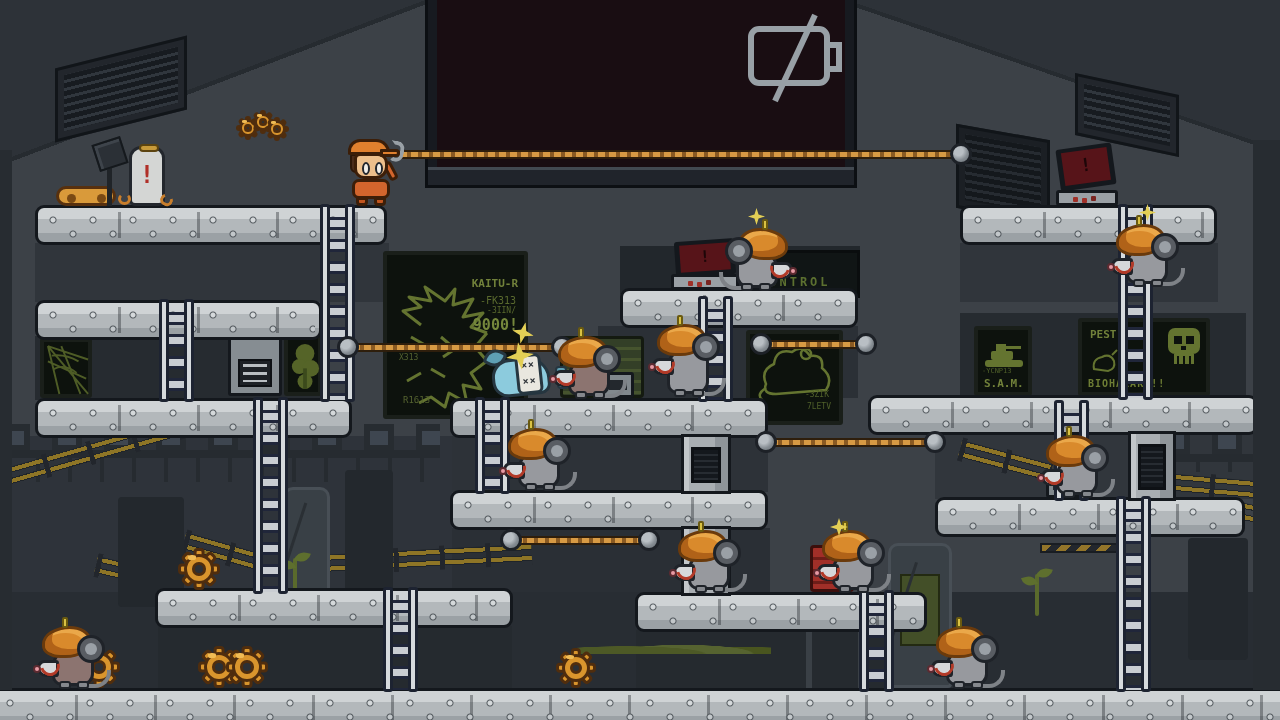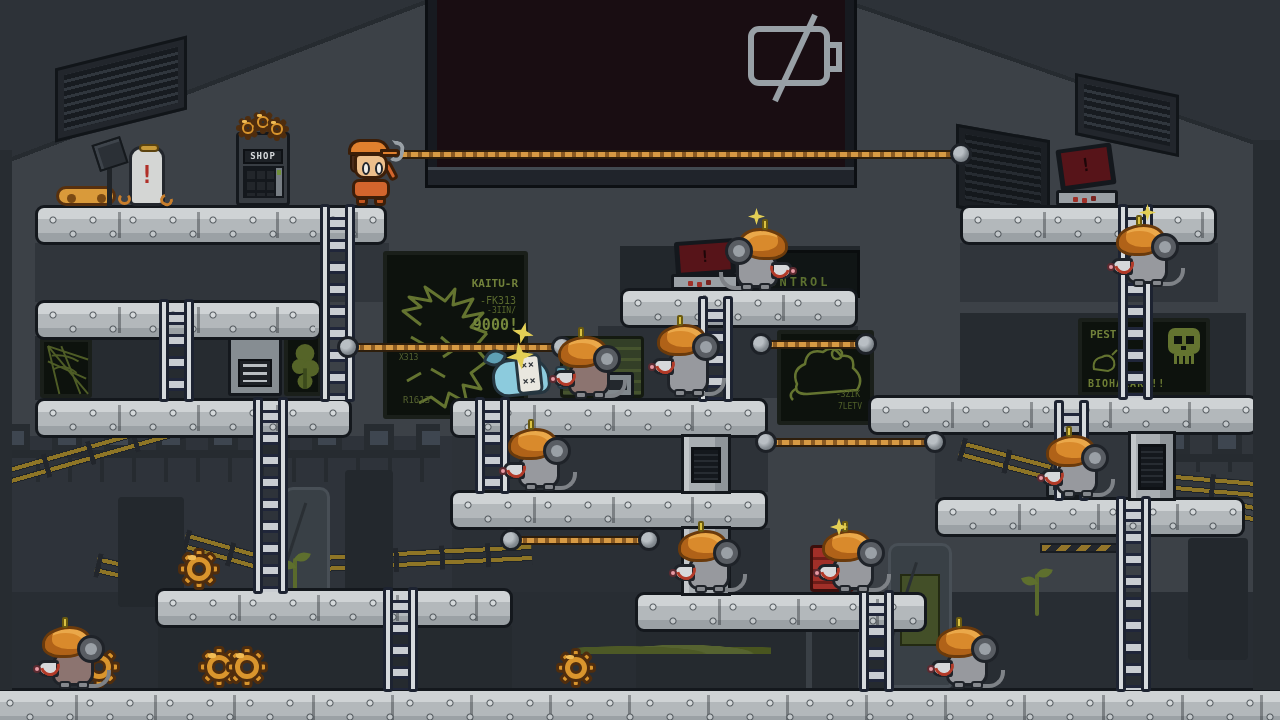--- a/index.html
+++ b/index.html
@@ -208,21 +208,21 @@
     <div class="t" style="right:8px;top:51px;font-size:8px;color:#5a6a2e">-3IIN/</div>
     <div class="t gtext" style="right:6px;top:61px;font-size:15px;color:#75873c">9000!</div>
     <div class="t" style="left:12px;top:98px;font-size:8px;color:#556330">X313</div>
     <div class="t" style="left:16px;bottom:10px;font-size:9px;color:#556330">R1613</div>
   </div>
 
   <div class="abs console" style="left:748px;top:250px;width:112px;height:48px">
     <div class="t gtext" style="position:absolute;left:8px;bottom:6px;font-size:12px;letter-spacing:3px;color:#5c7030">CONTROL</div>
   </div>
 
-  <div class="abs mon" style="left:777px;top:330px;width:97px;height:95px">
+  <div class="abs mon" style="left:746px;top:330px;width:97px;height:95px">
     <div class="abs" style="left:4px;top:4px;width:85px;height:64px">
       <svg width="85" height="64" viewBox="0 0 85 64" fill="none" stroke="#647430" stroke-width="2.5">
         <path d="M72 52 Q80 40 68 30 Q70 16 56 18 Q48 6 38 14 Q22 10 20 26 Q6 32 12 46 Q8 56 22 56 Z"></path>
         <path d="M12 50 Q2 56 8 62"></path>
           <circle cx="52" cy="16" r="5"></circle>
       </svg>
     </div>
     <div class="t" style="right:10px;bottom:22px;font-size:8px;color:#50602a">-3ZIK</div>
     <div class="t" style="right:8px;bottom:10px;font-size:8px;color:#50602a">7LETV</div>
   </div>
@@ -242,20 +242,32 @@
   <div class="abs mon" style="left:284px;top:333px;width:38px;height:63px">
     <svg width="30" height="55" viewBox="0 0 32 56" style="margin:2px">
       <circle cx="16" cy="14" r="10" fill="#556428"></circle>
         <circle cx="10" cy="28" r="8" fill="#556428"></circle>
       <circle cx="22" cy="30" r="9" fill="#556428"></circle>
         <circle cx="16" cy="44" r="8" fill="#556428"></circle>
       <rect x="14" y="30" width="4" height="22" fill="#3c4a1c"></rect>
     </svg>
   </div>
 
+  <div class="abs mon" style="left:974px;top:326px;width:58px;height:70px">
+    <div class="abs" style="left:5px;top:8px;width:42px;height:34px">
+      <svg width="42" height="34" viewBox="0 0 42 34" fill="#647430">
+        <rect x="2" y="22" width="38" height="7" rx="3"></rect>
+          <rect x="8" y="13" width="22" height="9" rx="2"></rect>
+        <rect x="13" y="6" width="10" height="7"></rect>
+          <rect x="22" y="8" width="16" height="3"></rect>
+      </svg>
+    </div>
+    <div class="t" style="left:4px;bottom:17px;font-size:7px;color:#50602a">-YCNP13</div>
+    <div class="t gtext" style="left:6px;bottom:2px;font-size:11px;color:#71813a">S.A.M.</div>
+  </div>
 
   <div class="abs mon" style="left:1078px;top:318px;width:132px;height:78px">
     <div class="t gtext" style="left:8px;top:6px;font-size:11px;color:#71813a">PEST!</div>
     <div class="abs" style="left:8px;top:26px;width:28px;height:26px">
       <svg width="28" height="26" viewBox="0 0 28 24" fill="none" stroke="#647430" stroke-width="2">
         <path d="M4 20 Q2 10 12 8 Q20 4 24 12 Q26 20 18 22 Z"></path>
           <path d="M22 6 L27 1"></path>
       </svg>
     </div>
     <div class="abs" style="left:82px;top:4px;width:40px;height:50px">
@@ -279,25 +291,20 @@
   </div>
   <div class="abs obj sign-pole" style="left:107px;top:164px;width:5px;height:42px"></div>
   <div class="abs obj sign-panel" style="left:95px;top:140px;width:30px;height:28px"></div>
   <div class="abs obj canister" style="left:129px;top:146px;width:36px;height:60px;font-size:24px;line-height:52px">
     <div class="abs can-cap"></div>
     <span>!</span>
   </div>
   <div class="abs obj hook-s" style="left:118px;top:193px"></div>
   <div class="abs obj hook-s" style="left:160px;top:194px;transform:rotate(30deg)"></div>
 
-  <div class="abs obj shop" style="left:236px;top:132px;width:54px;height:74px">
-    <div class="abs shop-sign"><span>SHOP</span></div>
-    <div class="abs shop-slots"></div>
-    <div class="abs shop-pad"></div>
-  </div>
 
   <div class="abs obj laptop" style="left:671px;top:240px;width:68px;height:52px">
     <div class="abs lt-screen" style="left:4px;top:0;width:60px;height:36px;transform:rotate(-4deg)">
       <div class="lt-glass" style="font-size:16px;line-height:26px">!</div>
     </div>
     <div class="abs lt-base" style="left:0;top:34px;width:68px;height:16px">
       <div class="abs lt-dots"></div>
     </div>
   </div>
   <div class="abs obj laptop" style="left:1056px;top:146px;width:62px;height:60px">

